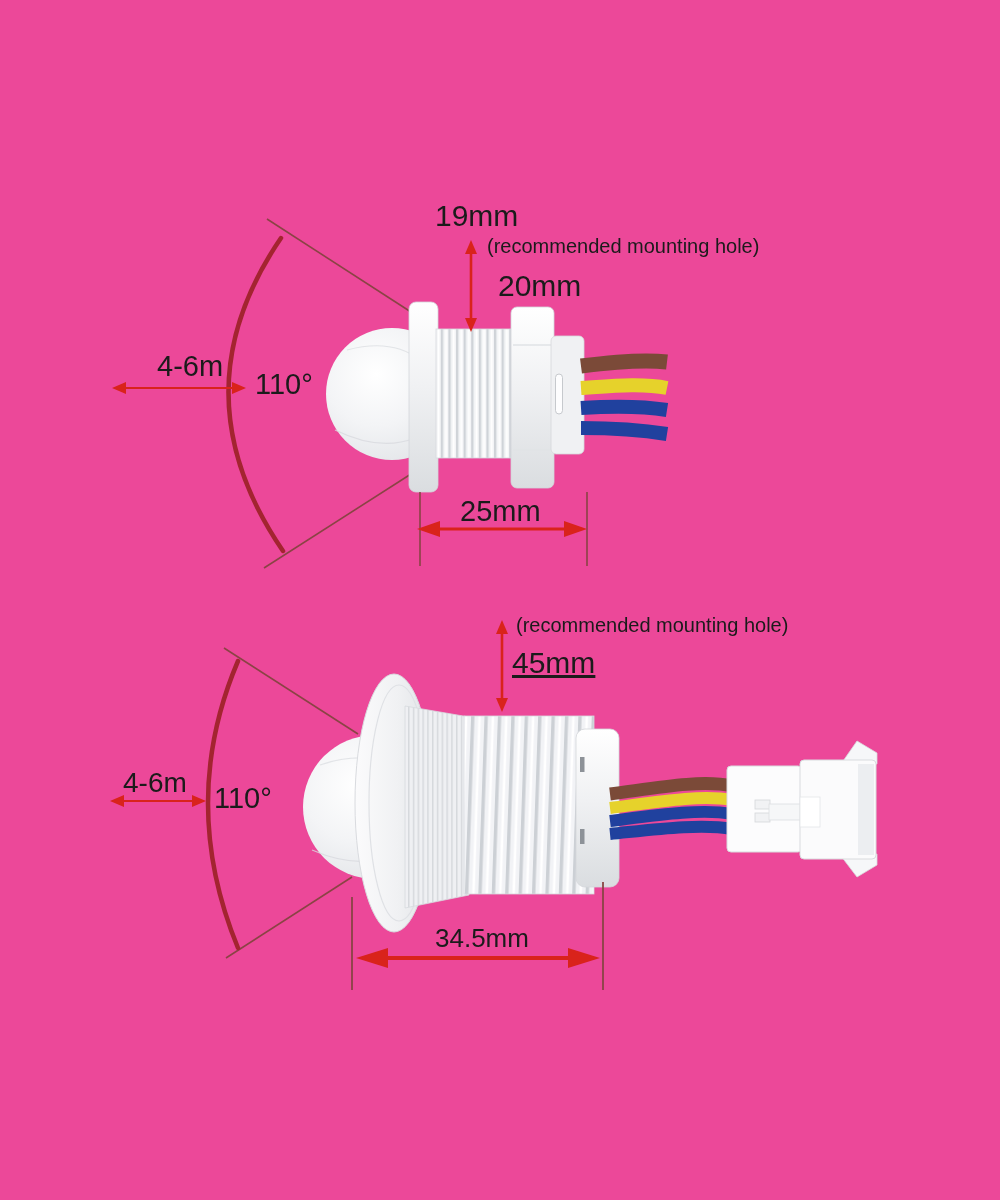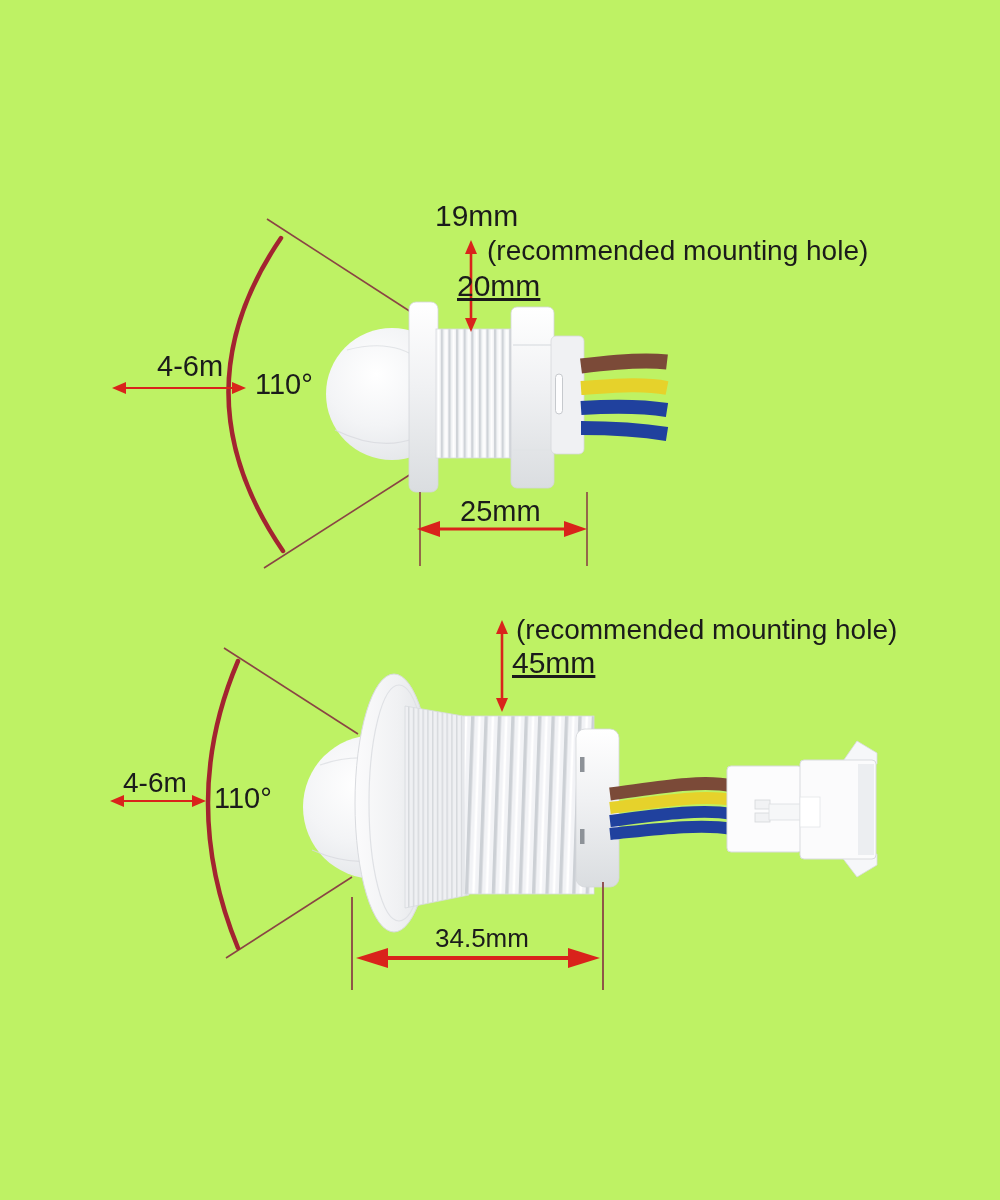--- a/index.html
+++ b/index.html
@@ -1,24 +1,24 @@
 <!DOCTYPE html>
 <html><head>
 <meta charset="utf-8">
 <style>
   html,body{margin:0;padding:0;background:#ffffff;}
-  #canvas{position:relative;width:1000px;height:1200px;background:#bef264;overflow:hidden;
+  #canvas{position:relative;width:1000px;height:1200px;background:#ec4899;overflow:hidden;
           font-family:"Liberation Sans", sans-serif;color:#1b1b1b;}
   #scene{position:absolute;left:0;top:0;}
   .label{position:absolute;white-space:nowrap;color:#1b1b1b;line-height:1.05;
          font-family:"Liberation Sans", sans-serif;}
   .fs30{font-size:30px;}
   .fs29{font-size:29px;}
   .fs28{font-size:28px;}
-  .fs27{font-size:28px;}
+  .fs27{font-size:20px;}
   .fs26{font-size:26px;text-align:center;}
 </style>
 </head>
 <body>
 
 <div id="canvas">
 
 <svg id="scene" width="1000" height="1200" viewBox="0 0 1000 1200" xmlns="http://www.w3.org/2000/svg">
   <defs>
     <radialGradient id="dome" cx="38%" cy="35%" r="78%">
@@ -153,21 +153,21 @@
       <line x1="603" y1="882" x2="603" y2="990" stroke-width="1.8" stroke="#8a4444"></line>
       <line x1="372" y1="958" x2="584" y2="958" stroke-width="4" stroke="#d9231b"></line>
       <polygon points="388,948 388,968 356,958" fill="#d9231b"></polygon>
       <polygon points="568,948 568,968 600,958" fill="#d9231b"></polygon>
     </g>
   </g>
 </svg>
 
   <div class="label fs30" style="left:435px;top:200px;">19mm</div>
   <div class="label fs27" style="left:487px;top:236px;">(recommended mounting hole)</div>
-  <div class="label fs30" style="left:457px;top:270px;text-decoration:underline;">20mm</div>
+  <div class="label fs30" style="left:498px;top:270px;">20mm</div>
   <div class="label fs29" style="left:157px;top:351px;">4-6m</div>
   <div class="label fs29" style="left:255px;top:369px;">110°</div>
   <div class="label fs29" style="left:460px;top:496px;text-align:center;">25mm</div>
 
   <div class="label fs27" style="left:516px;top:615px;">(recommended mounting hole)</div>
   <div class="label fs30" style="left:512px;top:647px;text-decoration:underline;">45mm</div>
   <div class="label fs28" style="left:123px;top:768px;">4-6m</div>
   <div class="label fs29" style="left:214px;top:783px;">110°</div>
   <div class="label fs26" style="left:435px;top:925px;">34.5mm</div>
 

